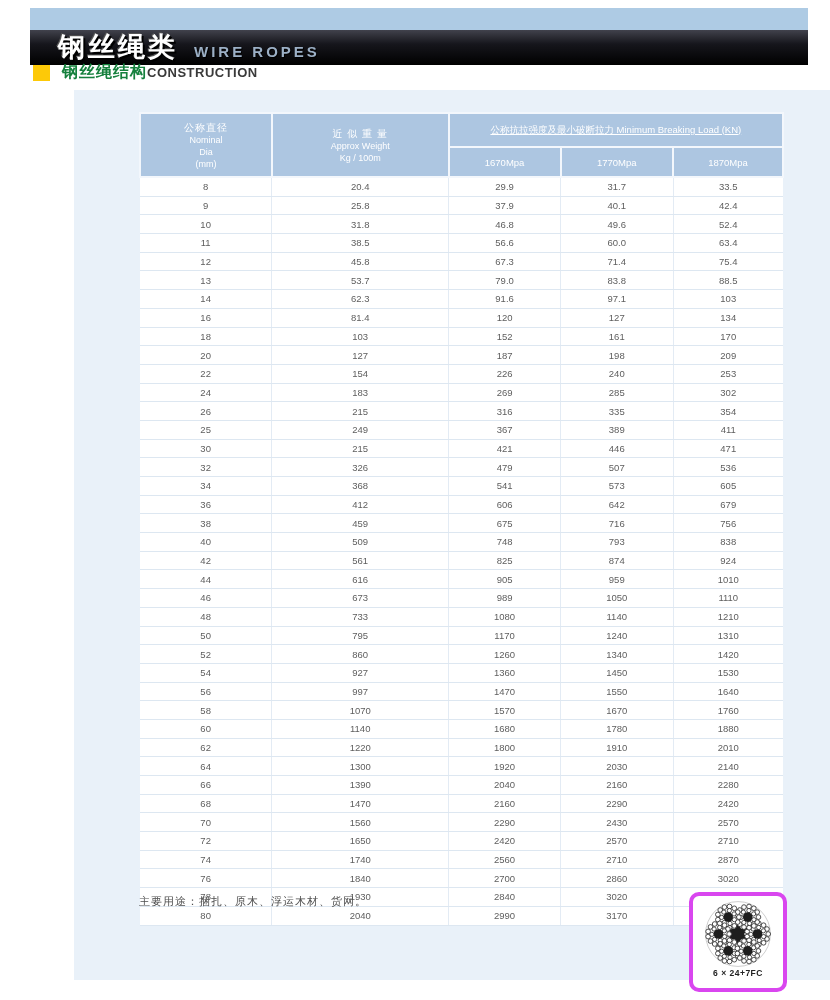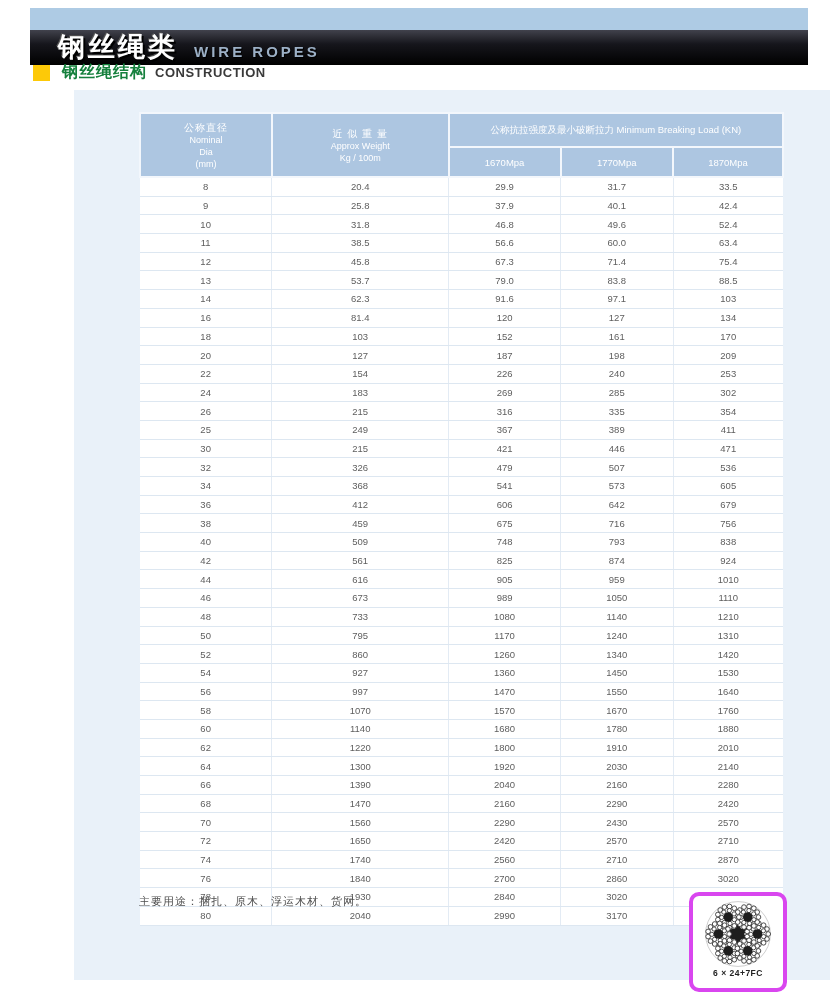--- a/index.html
+++ b/index.html
@@ -14,31 +14,31 @@
     background:linear-gradient(180deg,#41424c 0%,#16161c 40%,#000 100%);
     display:flex;align-items:center;box-sizing:border-box;padding-left:28px;margin-top:16px;}
   .title-zh{font-size:27px;font-weight:bold;color:#ffffff;letter-spacing:3px;
     text-shadow:2px 2px 0 #000, -1px -1px 0 #555;line-height:1;}
   .title-en{font-size:15px;font-weight:bold;color:#9cb0c6;margin-left:16px;
     letter-spacing:3px;line-height:1;padding-top:8px;text-shadow:1px 1px 0 #000;}
   
   .section-row{position:absolute;left:33px;top:62px;display:flex;align-items:center;}
   .yellow-sq{width:17px;height:16px;background:#fdc908;margin-right:12px;}
   .section-zh{font-size:16px;font-weight:bold;color:#15803d;letter-spacing:1px;}
-  .section-en{font-size:13px;font-weight:bold;color:#3a3a3a;margin-left:8px;letter-spacing:.5px;}
+  .section-en{font-size:13px;font-weight:bold;color:#3a3a3a;letter-spacing:.5px;}
   
   .panel{position:absolute;left:30px;top:90px;width:780px;height:890px;background:#e9f1f9;margin-left:44px;}
   
   .table-wrap{position:absolute;left:65px;top:22px;width:645px;}
   table{border-collapse:collapse;width:100%;table-layout:fixed;}
   thead th{background:#adc6e1;color:#ffffff;font-weight:normal;border:2px solid #f3f7fc;
     padding:0;vertical-align:middle;text-align:center;}
   th .zh{display:block;font-size:10px;letter-spacing:1px;line-height:13px;}
   th .en{display:block;font-size:9px;line-height:12px;}
-  .group-head{font-size:9.5px;height:32px;}
+  .group-head{font-size:9.5px;height:32px;text-decoration:underline;}
   .sub-head{font-size:9.5px;height:28px;}
   tbody td{background:#ffffff;height:17.7px;padding:0;text-align:center;
     font-size:9.5px;color:#5e5e5e;border-right:1px solid #e3ebf4;border-bottom:1px solid #dde7f1;}
   tbody td:last-child{border-right:none;}
   
   .note{position:absolute;left:65px;top:804px;font-size:11px;color:#4f4f4f;letter-spacing:1px;}
   
   .diagram-card{position:absolute;left:615px;top:802px;width:90px;height:92px;
     background:#ffffff;border:4px solid #d946ef;border-radius:10px;
     display:flex;flex-direction:column;align-items:center;justify-content:flex-start;}

